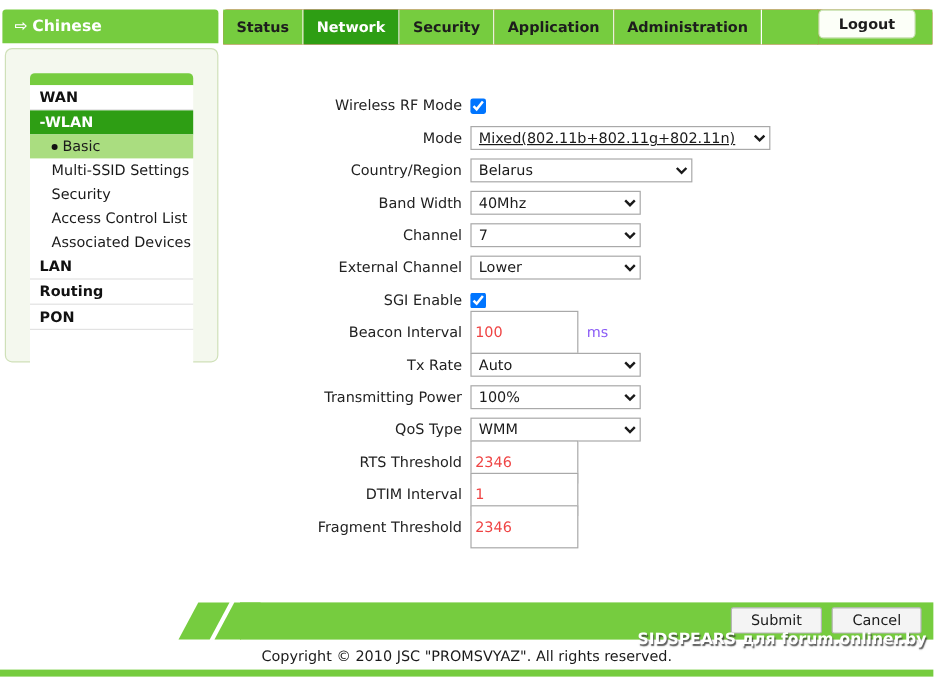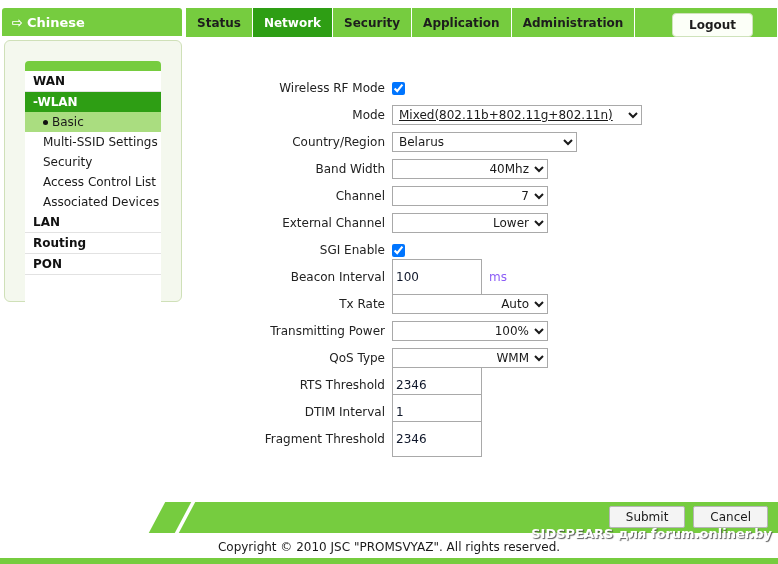--- a/index.html
+++ b/index.html
@@ -74,22 +74,22 @@
     background: #2e9e14;
     color: #ffffff;
   }
   .tab-spacer {
     flex: 1;
     background: #76cc3f;
     border-right: 1px solid #76cc3f;
   }
   .logout-wrap {
     display: flex;
-    align-items: flex-end;
-    padding-right: 24px;
+    align-items: flex-start;
+    padding-right: 14px;
     background: #76cc3f;
   }
   .logout-btn {
     background: #fcfff8;
     border: 1px solid #cfe3bb;
     border-radius: 4px;
     font-weight: bold;
     font-size: 12px;
     color: #1d1d1d;
     padding: 4px 16px;
@@ -178,40 +178,40 @@
     height: 20px;
     border: 1px solid #a9a9a9;
     background: #ffffff;
     border-radius: 0;
     padding: 0 2px;
     box-sizing: border-box;
   }
   input.fld {
     font-family: "DejaVu Sans", "Liberation Sans", sans-serif;
     font-size: 12px;
-    color: #0f172a;
+    color: #ef4444;
     height: 36px;
     border: 1px solid #a9a9a9;
     background: #ffffff;
     border-radius: 0;
     padding: 16px 3px;
     box-sizing: border-box;
   }
   input.chk {
     width: 13px; height: 13px;
     margin: 0;
   }
   .suffix {
     margin-left: 7px;
     font-size: 12px;
     color: #8b5cf6;
   }
   .w-mode   { width: 250px; text-decoration: underline; }
   .w-region { width: 185px; }
-  .w-mid    { width: 156px; text-align: right; }
+  .w-mid    { width: 142px; }
   .w-num    { width: 90px; }
 
   
   .footer-bar {
     position: absolute;
     left: 145px; top: 502px;
     width: 633px;
     height: 31px;
   }
   .fb-main {

